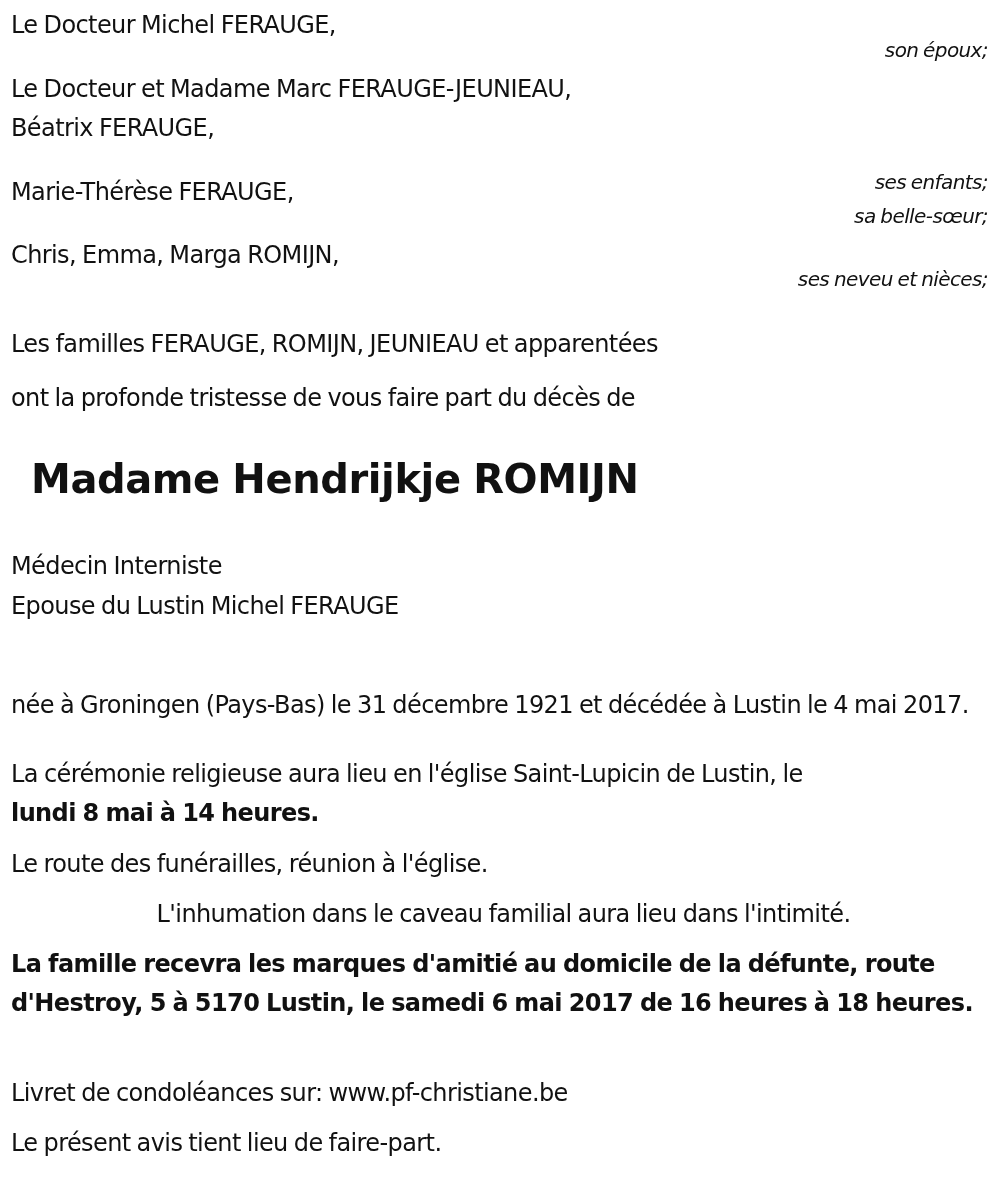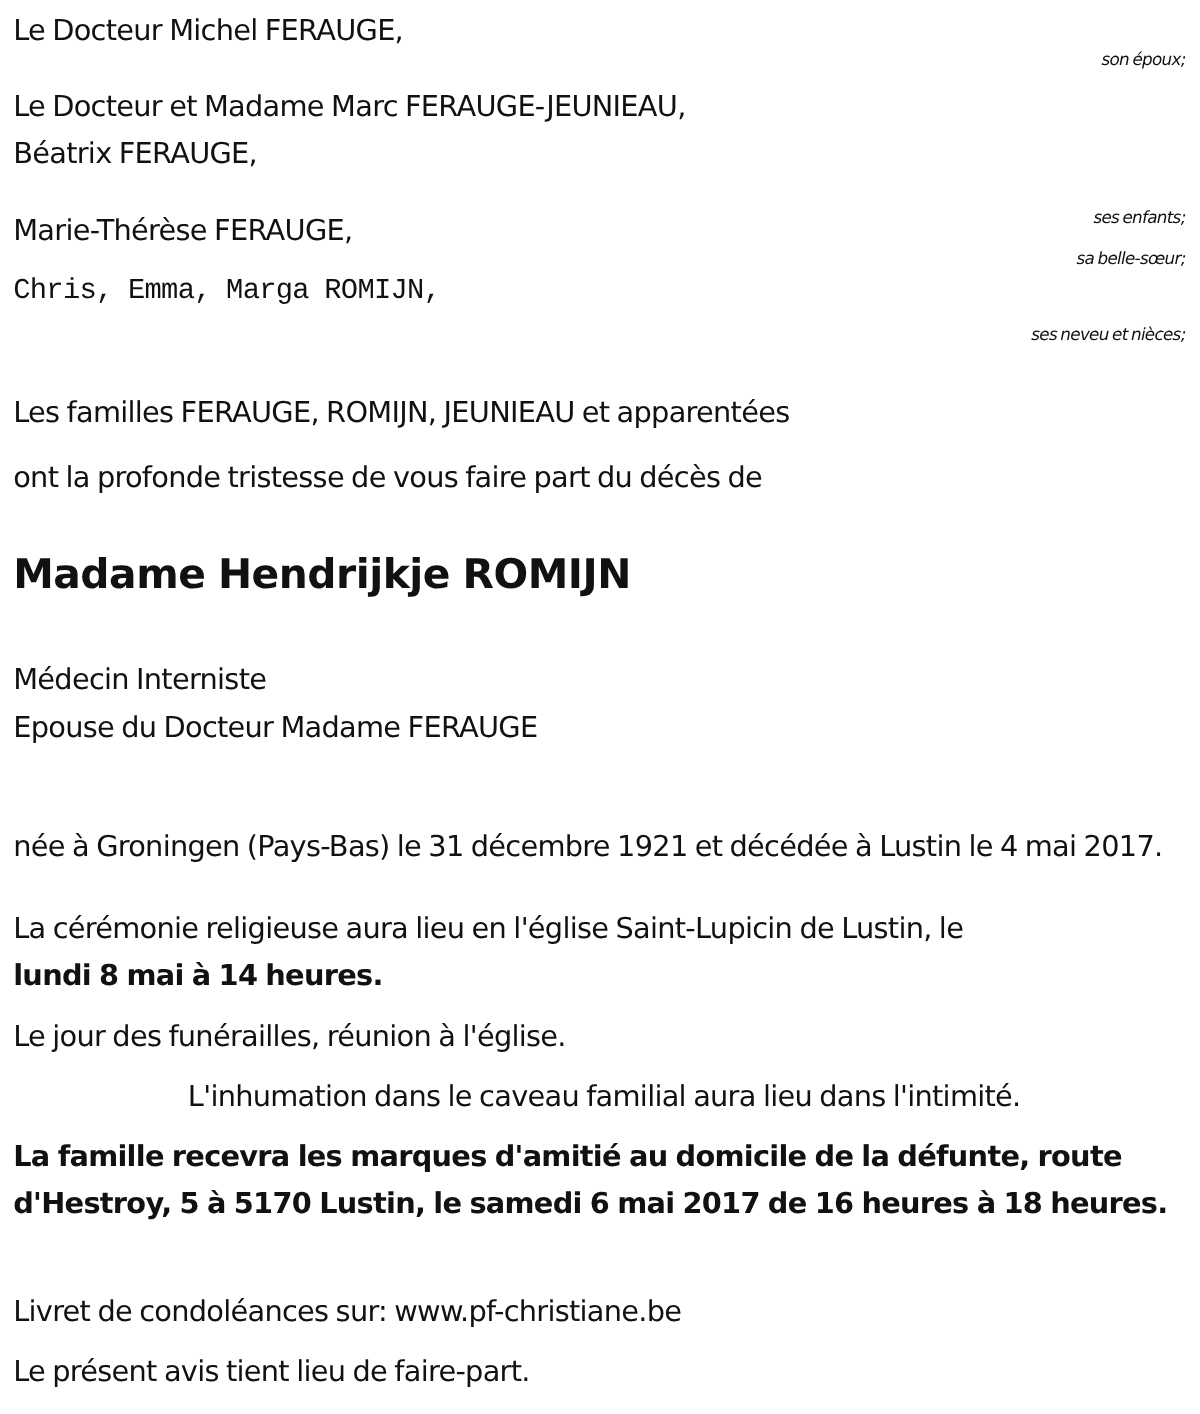--- a/index.html
+++ b/index.html
@@ -27,26 +27,27 @@
       left: 11px;
       white-space: nowrap;
       line-height: 30px;
     }
     .role {
       position: absolute;
       right: 12px;
       font-style: italic;
       white-space: nowrap;
       line-height: 26px;
-      font-size: 14px;
+      font-size: 20px;
     }
     .deceased {
       font-weight: bold;
-      font-size: 34px;
+      font-size: 40px;
       letter-spacing: -0.4px;
+      margin-left: 20px;
     }
     .bold { font-weight: bold; }
     .para {
       position: absolute;
       left: 11px;
       width: 985px;
       line-height: 39px;
     }
   </style>
 </head>
@@ -57,40 +58,40 @@
   <div class="line" style="top:10px;">Le Docteur Michel FERAUGE,</div>
   <div class="role" style="top:37px;">son époux;</div>
 
   <div class="line" style="top:74px;">Le Docteur et Madame Marc FERAUGE-JEUNIEAU,</div>
   <div class="line" style="top:113px;">Béatrix FERAUGE,</div>
   <div class="role" style="top:140px;margin-top:29px;">ses enfants;</div>
 
   <div class="line" style="top:177px;">Marie-Thérèse FERAUGE,</div>
   <div class="role" style="top:203px;">sa belle-sœur;</div>
 
-  <div class="line" style="top:228px;font-family:Liberation Mono, monospace;">Chris, Emma, Marga ROMIJN,</div>
+  <div class="line" style="top:240px;">Chris, Emma, Marga ROMIJN,</div>
   <div class="role" style="top:266px;">ses neveu et nièces;</div>
 
   <div class="line" style="top:303px;margin-top:26px;">Les familles FERAUGE, ROMIJN, JEUNIEAU et apparentées</div>
 
   <div class="line" style="top:383px;">ont la profonde tristesse de vous faire part du décès de</div>
 
   <div class="line deceased" style="top:458px;line-height:42px;">Madame Hendrijkje ROMIJN</div>
 
   <div class="line" style="top:551px;">Médecin Interniste</div>
-  <div class="line" style="top:591px;">Epouse du Docteur Madame FERAUGE</div>
+  <div class="line" style="top:591px;">Epouse du Lustin Michel FERAUGE</div>
 
   <div class="para" style="top:686px;">née à Groningen (Pays-Bas) le 31 décembre 1921 et décédée à Lustin le 4 mai 2017.</div>
 
   <div class="para" style="top:755px;">
     <span>La cérémonie religieuse aura lieu en l'église Saint-Lupicin de Lustin, le</span><br>
     <span class="bold">lundi 8 mai à 14 heures.</span>
   </div>
 
-  <div class="para" style="top:845px;">Le jour des funérailles, réunion à l'église.</div>
+  <div class="para" style="top:845px;">Le route des funérailles, réunion à l'église.</div>
 
   <div class="para" style="top:895px;text-align:center;">L'inhumation dans le caveau familial aura lieu dans l'intimité.</div>
 
   <div class="para bold" style="top:945px;">La famille recevra les marques d'amitié au domicile de la défunte, route d'Hestroy, 5 à 5170 Lustin, le samedi 6 mai 2017 de 16 heures à 18 heures.</div>
 
   <div class="para" style="top:1074px;">Livret de condoléances sur: www.pf-christiane.be</div>
 
   <div class="para" style="top:1124px;">Le présent avis tient lieu de faire-part.</div>
 </div>
 

